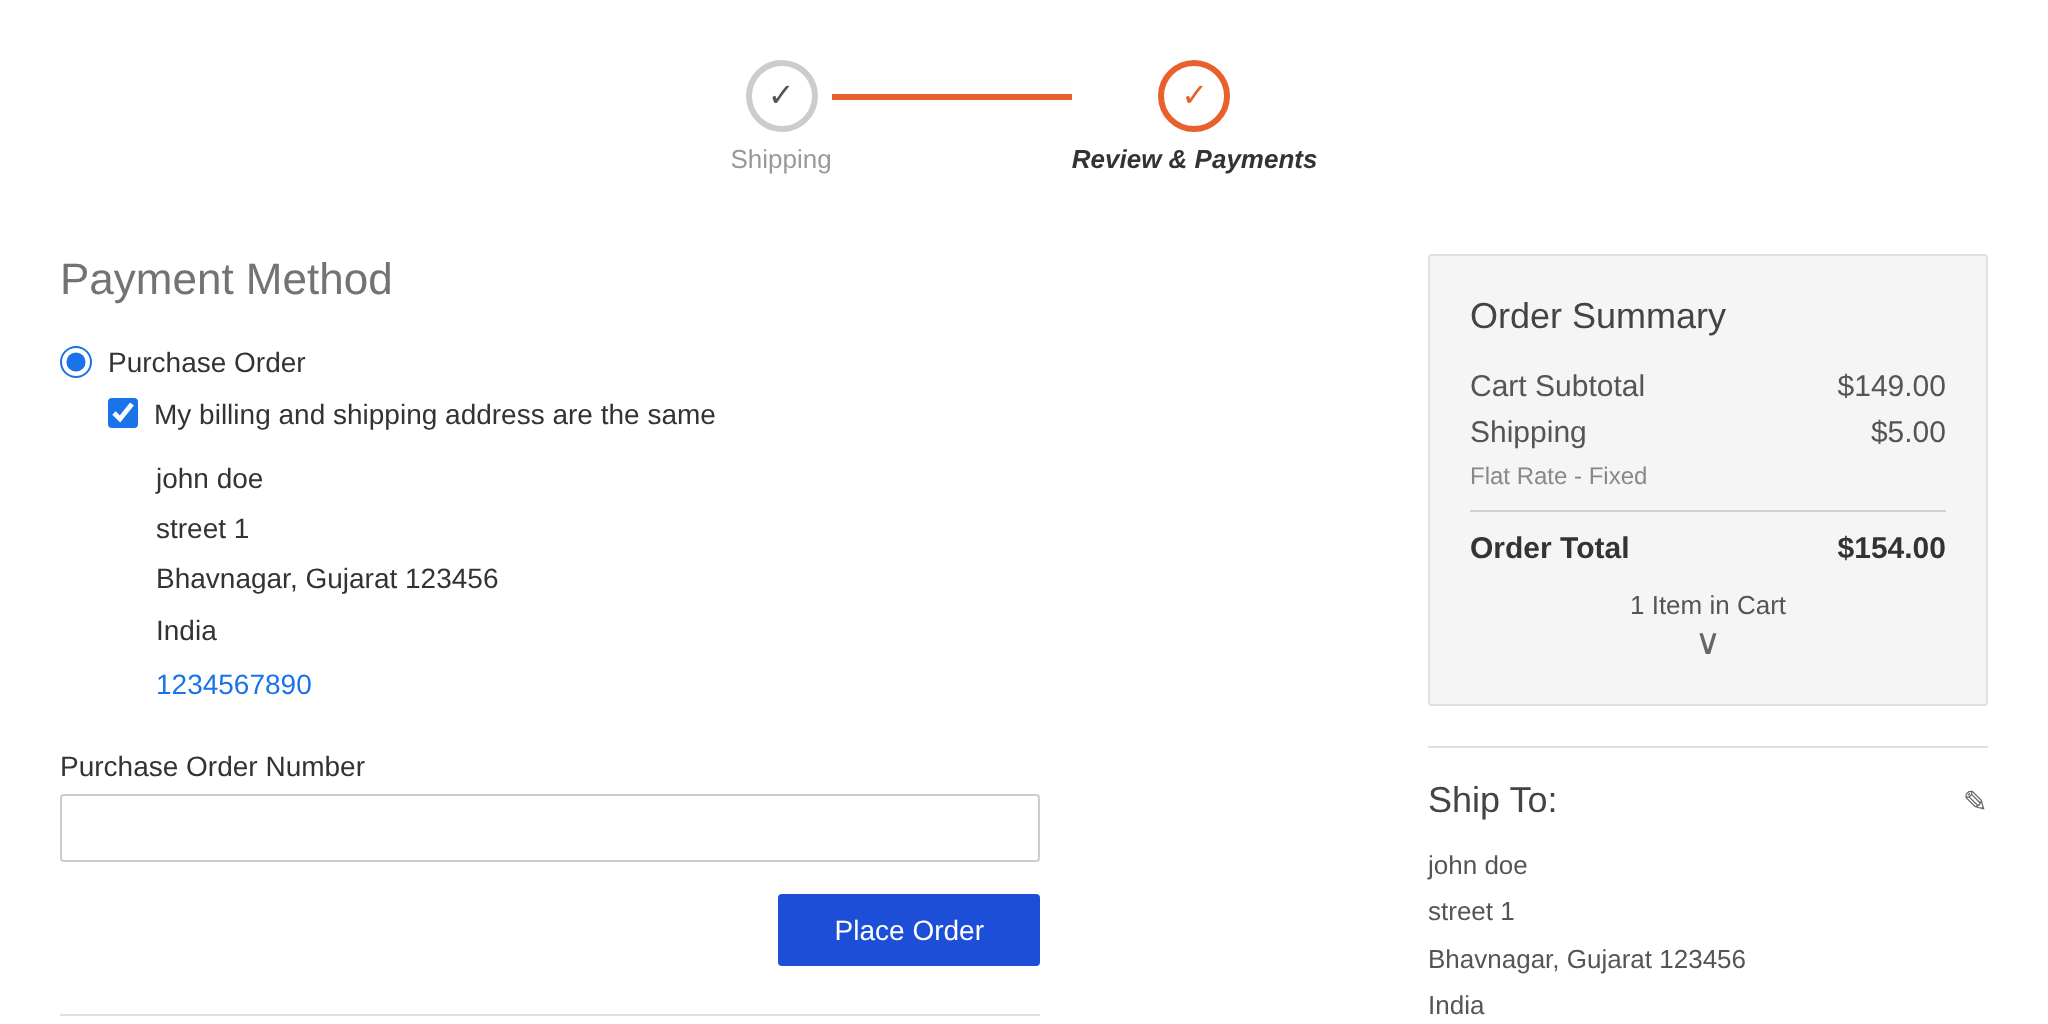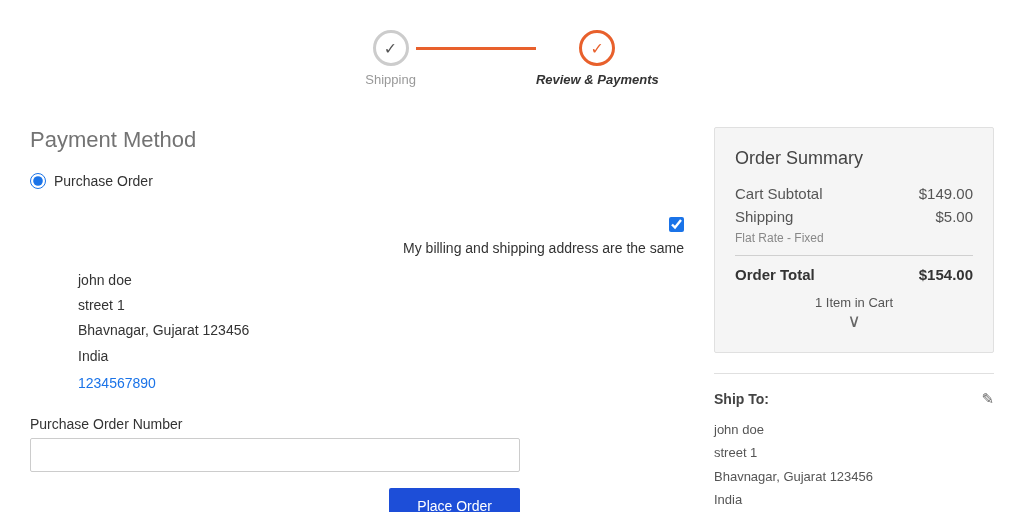--- a/index.html
+++ b/index.html
@@ -94,42 +94,41 @@
       color: #737373;
       margin-bottom: 20px;
     }
 
     .radio-label {
       display: flex;
       align-items: center;
       gap: 8px;
       font-size: 14px;
       color: #333;
-      margin-bottom: 28px;
+      margin-bottom: 10px;
       cursor: pointer;
     }
     .radio-label input[type="radio"] {
       accent-color: #1a73e8;
       width: 16px;
       height: 16px;
     }
 
     .billing-block {
       margin-left: 24px;
       margin-bottom: 16px;
     }
     .checkbox-label {
       display: flex;
-      align-items: flex-end;
+      align-items: flex-start;
       gap: 8px;
       font-size: 14px;
       color: #333;
       margin-bottom: 12px;
       cursor: pointer;
-      flex-direction: column;
     }
     .checkbox-label input[type="checkbox"] {
       accent-color: #1a73e8;
       width: 15px;
       height: 15px;
     }
     .address-block {
       margin-left: 24px;
       line-height: 1.8;
       font-size: 14px;
@@ -249,22 +248,22 @@
       padding-top: 16px;
       margin-bottom: 16px;
     }
     .ship-to-header {
       display: flex;
       justify-content: space-between;
       align-items: center;
       margin-bottom: 10px;
     }
     .ship-to-title {
-      font-size: 14px;
-      font-weight: 700;
+      font-size: 18px;
+      font-weight: 400;
       color: #444;
     }
     .edit-icon {
       color: #666;
       cursor: pointer;
       font-size: 15px;
     }
     .ship-to-address {
       line-height: 1.8;
       font-size: 13px;

